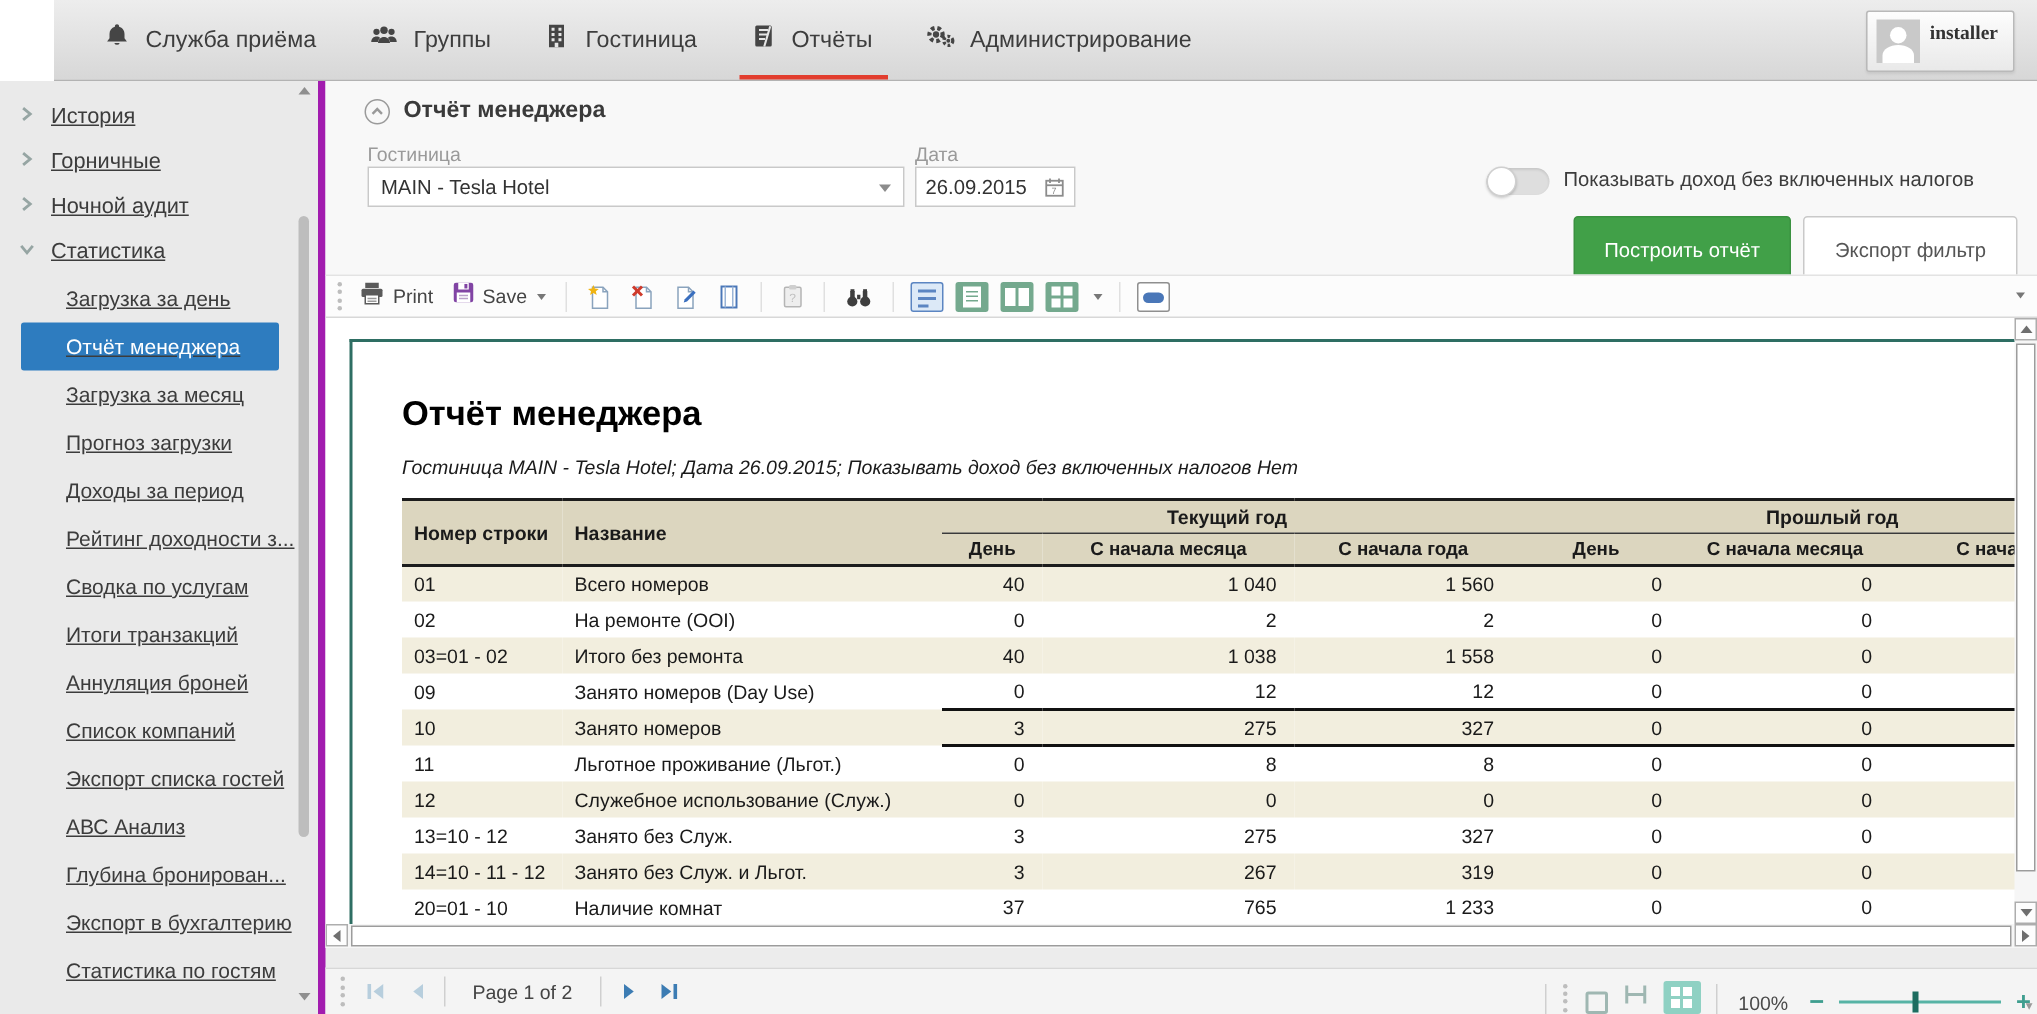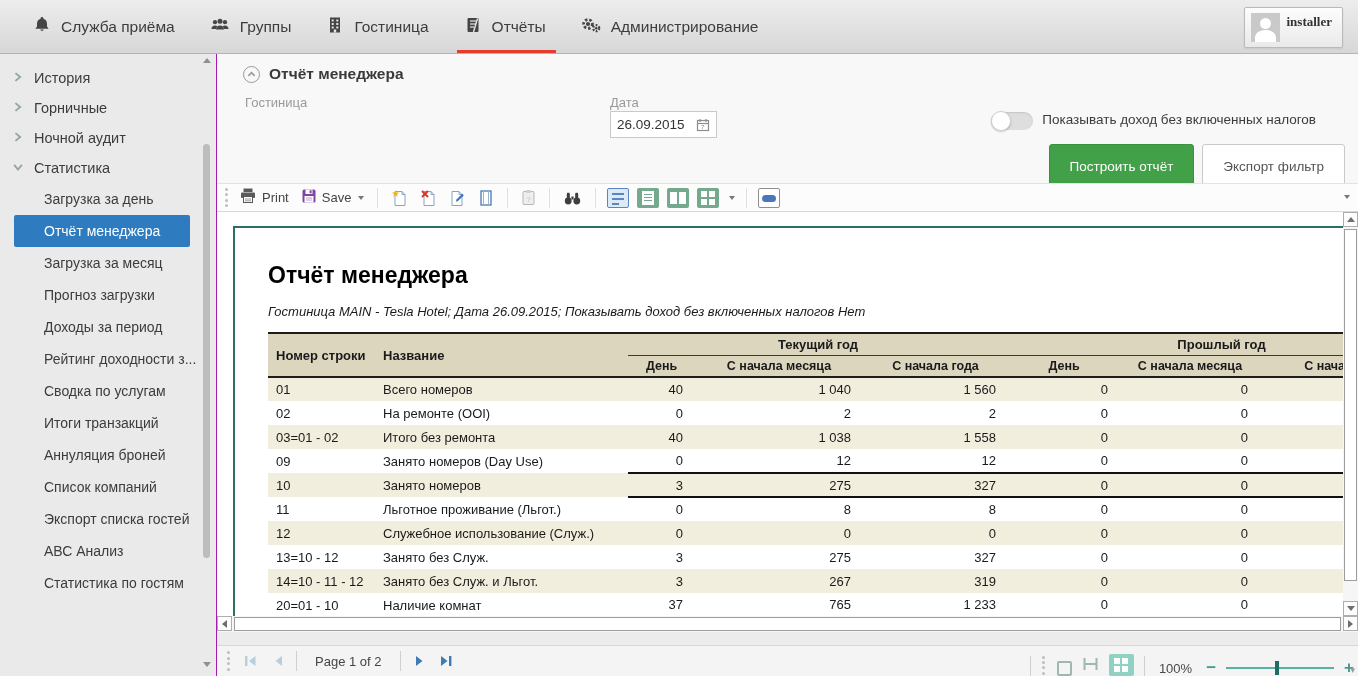--- a/index.html
+++ b/index.html
@@ -1,36 +1,36 @@
 <!DOCTYPE html>
 <html><head>
 <meta charset="utf-8">
 <style>
   * { margin:0; padding:0; box-sizing:border-box; }
   body { background:#fff; }
   .app{ position:relative; width:1358px; height:676px; overflow:hidden;
         font-family:"Liberation Sans","DejaVu Sans",sans-serif; color:#3c3c3c; background:#fff;}
   
   .navbar{ position:relative; height:54px; background:linear-gradient(#ededed,#d7d7d7);
-           border-bottom:1px solid #b3b3b3; display:flex; align-items:stretch; padding-left:30px;}
+           border-bottom:1px solid #b3b3b3; display:flex; align-items:stretch; padding-left:30px;margin-left:36px;}
   .nav-item{ position:relative; display:flex; align-items:center; gap:9px; padding:0 2px;
              margin-right:30px; font-size:15.5px; color:#3d3d3d; cursor:pointer; white-space:nowrap;}
   .nav-item svg{ flex:0 0 auto; }
   .nav-item.active::after{ content:""; position:absolute; left:-4px; right:-8px; bottom:0;
              height:3px; background:#e23d2e;}
   .user-badge{ position:absolute; right:15px; top:7px; height:41px; background:linear-gradient(#fdfdfd,#e9e9e9);
              border:1px solid #b9b9b9; border-radius:2px; display:flex; align-items:flex-start; gap:7px;
              padding:5px 10px 5px 6px; box-shadow:0 1px 2px rgba(0,0,0,.08);}
   .avatar{ width:29px; height:29px; background:#c9c9c9; position:relative; overflow:hidden;}
   .avatar::before{ content:""; position:absolute; left:9px; top:5px; width:11px; height:11px; border-radius:50%; background:#fff;}
   .avatar::after{ content:""; position:absolute; left:4px; top:17px; width:21px; height:14px; border-radius:50% 50% 0 0; background:#fff;}
   .user-name{ font-size:13px; font-weight:bold; color:#333; padding-top:1px;font-family:Liberation Serif, serif;}
   
   .shell{ display:flex; height:622px; }
-  .sidebar{ position:relative; width:217px; background:#eaeaea; border-right:1px solid #a21caf; padding-top:9px; flex:0 0 auto;}
+  .sidebar{ position:relative; width:217px; background:#eaeaea; border-right:5px solid #a21caf; padding-top:9px; flex:0 0 auto;text-decoration:underline;}
   .side-group{ height:30px; display:flex; align-items:center; gap:10px; padding-left:12px;
                font-size:14.5px; color:#3c3c3c; cursor:pointer;}
   .side-item{ height:32px; display:flex; align-items:center; margin:0 26px 0 14px; padding-left:30px;
               border-radius:2px; font-size:14px; color:#3c3c3c; cursor:pointer; white-space:nowrap;}
   .side-item.active{ background:#2e7cbf; color:#fff;}
   .side-scroll{ position:absolute; top:4px; right:3px; bottom:4px; width:13px;}
   .side-scroll .arr{ position:absolute; left:0; width:13px; height:10px; display:flex; justify-content:center; color:#8f8f8f;}
   .side-scroll .thumb{ position:absolute; left:3px; top:86px; height:414px; width:7px; background:#bdbdbd; border-radius:4px;}
   
   .main{ flex:1; min-width:0; display:flex; flex-direction:column; }
@@ -256,20 +256,26 @@
       <div class="side-item">
           <span>Список компаний</span>
         </div>
       <div class="side-item">
           <span>Экспорт списка гостей</span>
         </div>
       <div class="side-item">
           <span>АВС Анализ</span>
         </div>
       <div class="side-item">
+          <span>Глубина бронирован...</span>
+        </div>
+      <div class="side-item">
+          <span>Экспорт в бухгалтерию</span>
+        </div>
+      <div class="side-item">
           <span>Статистика по гостям</span>
         </div>
       <div class="side-scroll">
         <div class="arr" style="top:0">
             <span class="tri up" style="border-bottom-color:#8f8f8f"></span>
           </div>
         <div class="thumb"></div>
         <div class="arr" style="bottom:0">
             <span class="tri down" style="border-top-color:#8f8f8f"></span>
           </div>
@@ -281,20 +287,24 @@
       <div class="filter">
         <div class="filter-title">
           <span class="collapse-btn">
               <svg width="9" height="9" viewBox="0 0 10 10" fill="none" stroke="#9a9a9a" stroke-width="1.8">
                 <polyline points="1.5,6.5 5,3 8.5,6.5"></polyline>
               </svg>
             </span>
           <h2>Отчёт менеджера</h2>
         </div>
         <div class="f-label hotel">Гостиница</div>
+        <div class="selectbox">
+          <span>MAIN - Tesla Hotel</span>
+          <span class="caret"></span>
+        </div>
         <div class="f-label date">Дата</div>
         <div class="datebox">
           <span>26.09.2015</span>
           <span class="cal">
               <svg width="14" height="14" viewBox="0 0 14 14" fill="none" stroke="#8c8c8c" stroke-width="1.2">
                 <rect x="1.5" y="2.5" width="11" height="10"></rect>
                 <line x1="4" y1="1" x2="4" y2="4"></line>
                 <line x1="10" y1="1" x2="10" y2="4"></line>
                 <line x1="1.5" y1="5.5" x2="12.5" y2="5.5"></line>
                 <text x="5" y="11" font-size="6" fill="#8c8c8c" stroke="none">7</text>

